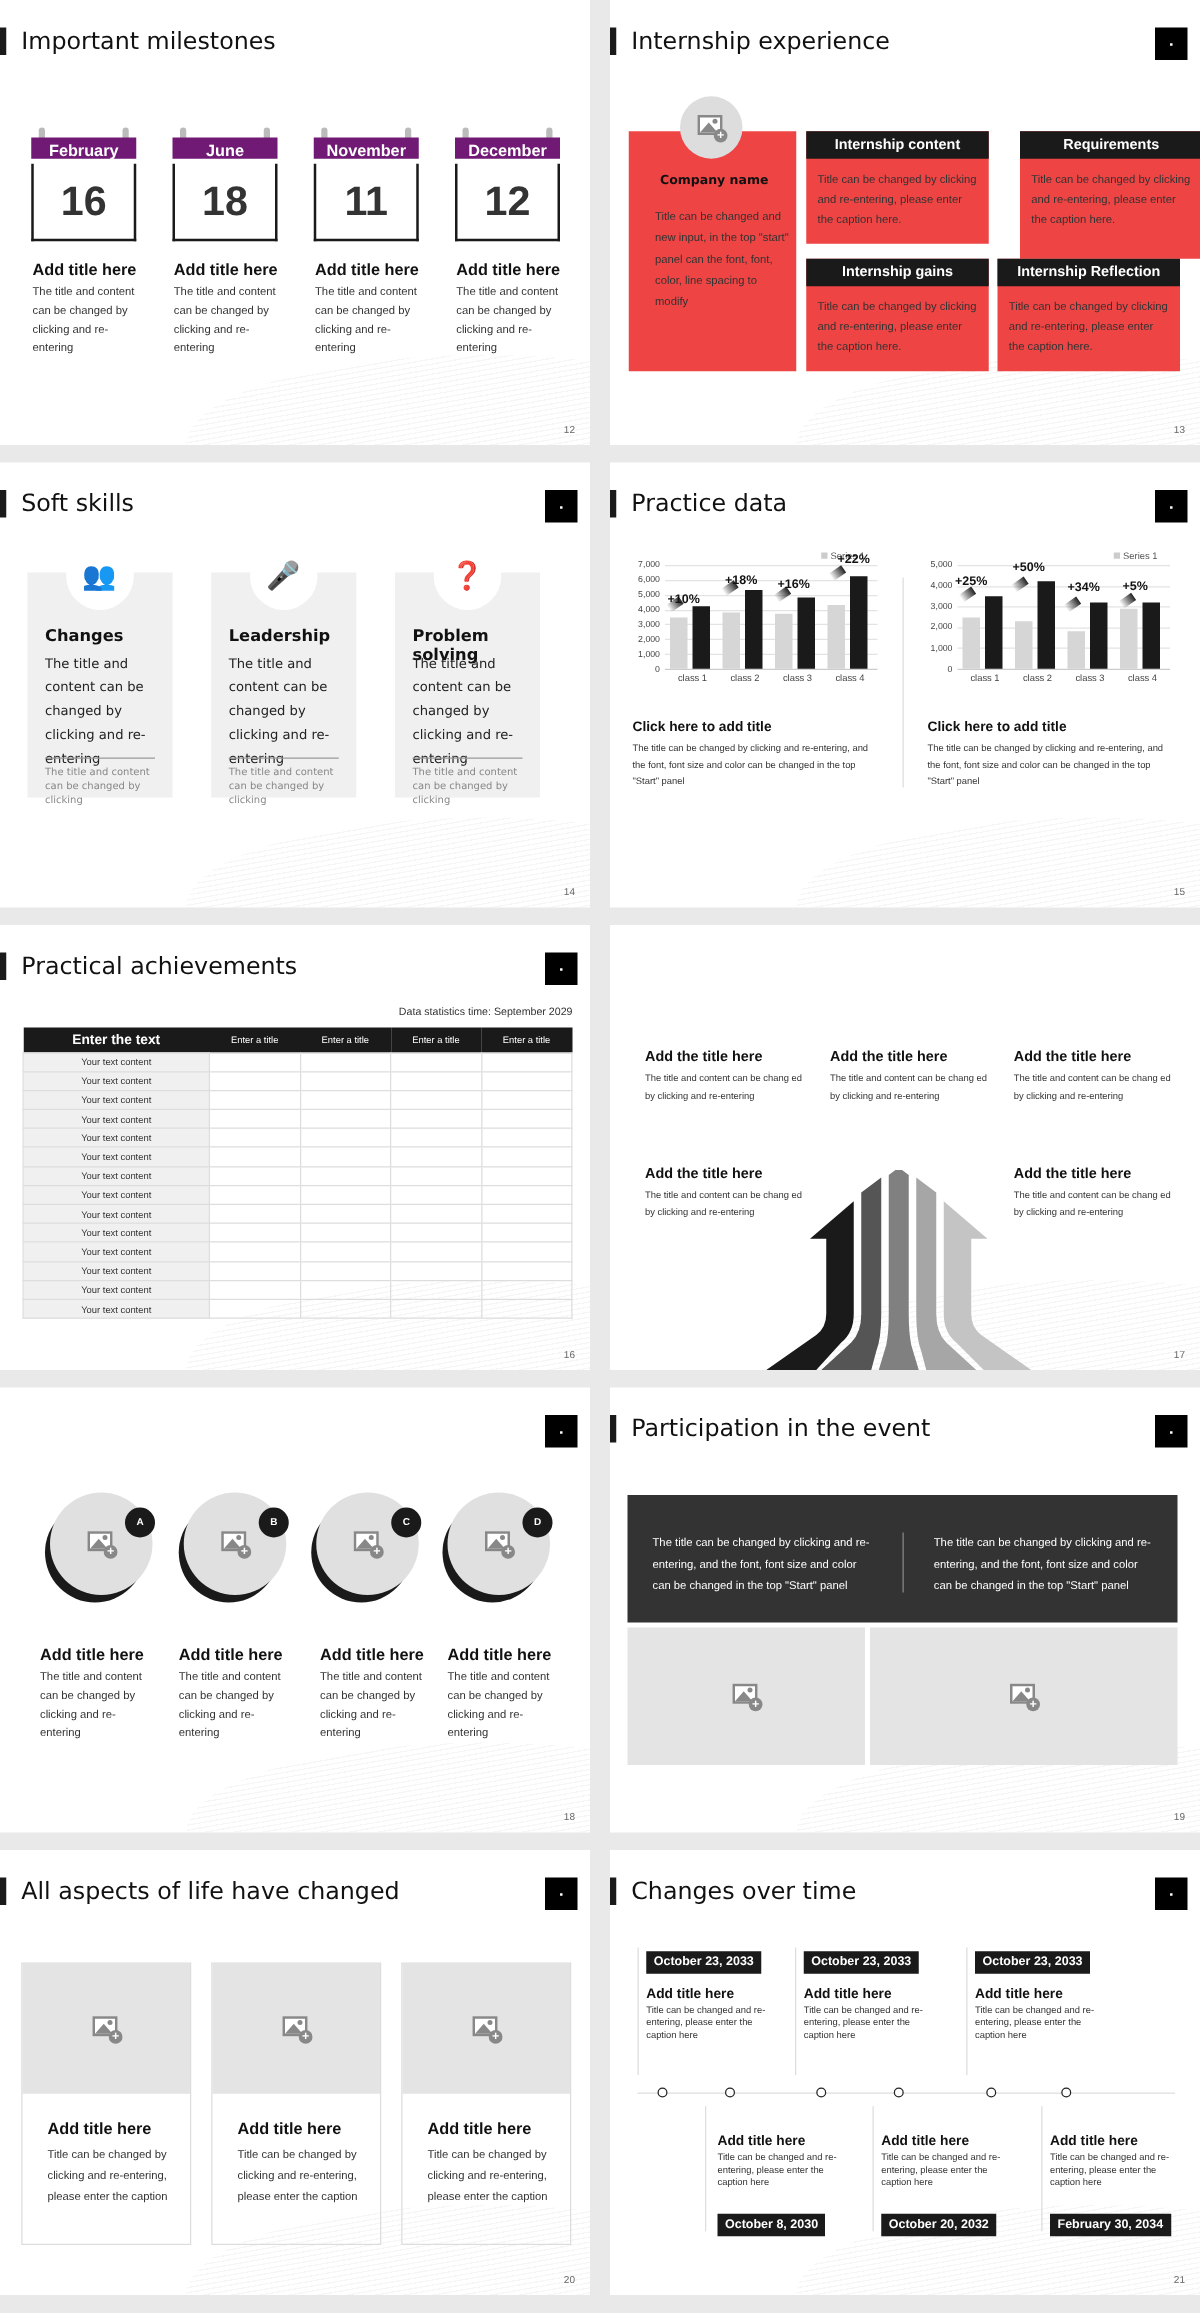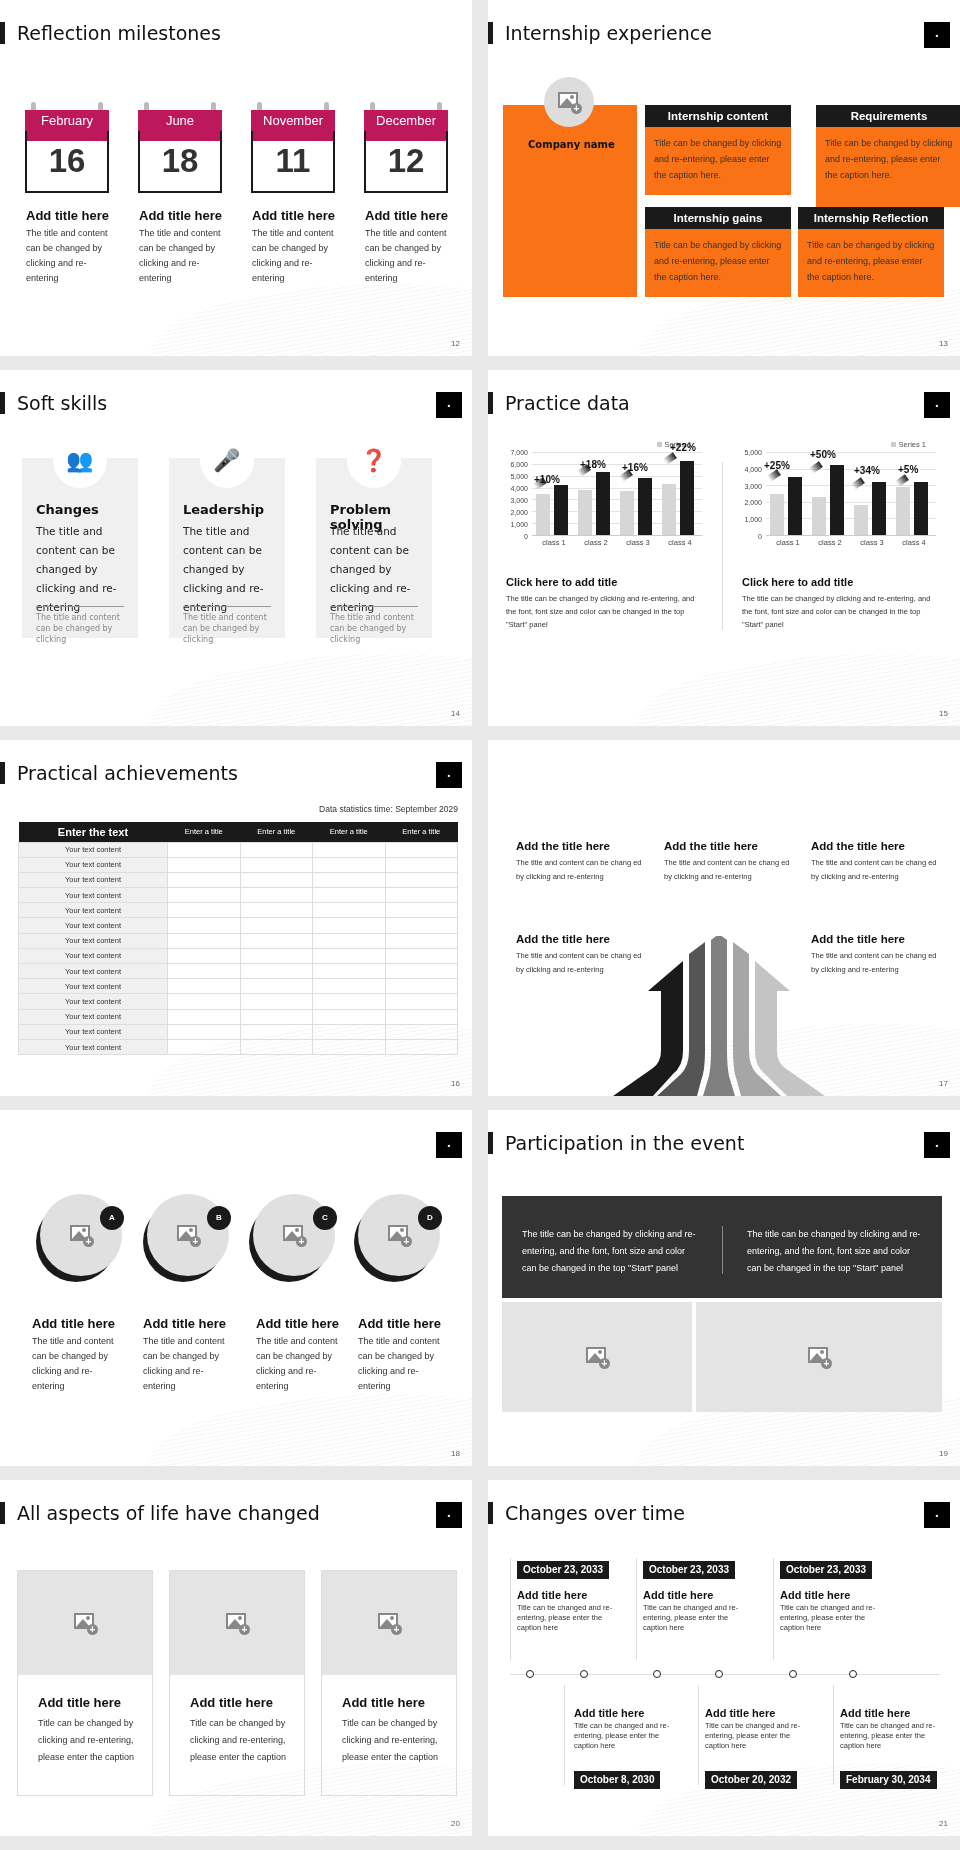--- a/index.html
+++ b/index.html
@@ -5,28 +5,28 @@
 *{box-sizing:border-box;margin:0;padding:0}
 body{width:960px;height:1850px;background:#e9e9e9;font-family:"Liberation Sans",sans-serif;color:#111;position:relative;overflow:hidden}
 .slide{position:absolute;width:472px;height:356px;background:#fff;overflow:hidden}
 .slide .wave{position:absolute;right:0;bottom:0;width:340px;height:120px;background:repeating-linear-gradient(170deg,rgba(0,0,0,0) 0 3px,rgba(0,0,0,.035) 3px 4px);clip-path:ellipse(70% 60% at 75% 100%);pointer-events:none}
 .s-title{position:absolute;left:16px;top:22px;font-family:"DejaVu Sans",sans-serif;font-size:19px;font-weight:400;padding-left:0;display:flex;align-items:center;gap:0}
 .s-title .bar{display:inline-block;width:5px;height:22px;background:#1a1a1a;margin-left:-16px;margin-right:12px}
 .logo{position:absolute;right:10px;top:22px;width:26px;height:26px;background:#000;color:#fff;font-size:4px;display:flex;align-items:center;justify-content:center}
 .pnum{position:absolute;right:12px;bottom:8px;font-size:8px;color:#666}
 
 .cal{position:absolute;top:102px;width:84px;height:90px}
-.cal .hd{position:absolute;top:8px;left:0;right:0;height:31px;background:#be185d;color:#fff;font-weight:normal;font-size:13px;text-align:center;line-height:21px}
+.cal .hd{position:absolute;top:8px;left:0;right:0;height:17px;background:#701a75;color:#fff;font-weight:bold;font-size:13px;text-align:center;line-height:21px}
 .cal .bd{position:absolute;top:29px;left:0;right:0;height:62px;border:2px solid #1a1a1a;border-top:none;font-size:33px;font-weight:bold;text-align:center;line-height:60px;color:#333}
 .cal .ring{position:absolute;top:0;width:5px;height:15px;background:#bbb;border-radius:3px}
 .cap{position:absolute;width:92px}
 .cap h4{font-size:13px;font-weight:bold;margin-bottom:3px}
 .cap p{font-size:9px;line-height:15px;color:#333}
 
-.gray{background:#f97316}
+.gray{background:#ef4444}
 .ihead{background:#1a1a1a;color:#fff;font-weight:bold;font-size:11.5px;text-align:center;height:22px;line-height:22px}
 .ibody{font-size:9px;line-height:16px;color:#333;padding:8px 9px}
 .phcirc{position:absolute;width:50px;height:50px;border-radius:50%;background:#ddd;display:flex;align-items:center;justify-content:center}
 
 .imgicon{width:22px;height:20px;position:relative}
 .imgicon .fr{position:absolute;left:0;top:0;width:20px;height:16px;border:2px solid #888;background:#fff}
 .imgicon .mt{position:absolute;left:2px;bottom:6px;width:0;height:0;border-left:7px solid transparent;border-right:7px solid transparent;border-bottom:8px solid #888}
 .imgicon .sun{position:absolute;left:12px;top:3px;width:4px;height:4px;border-radius:50%;background:#888}
 .imgicon .pl{position:absolute;right:-2px;bottom:-2px;width:11px;height:11px;border-radius:50%;background:#888;color:#fff;font-size:10px;line-height:11px;text-align:center;font-weight:bold}
 
@@ -87,21 +87,21 @@
 .tlc p{font-size:7.5px;line-height:10px;color:#333}
 .vline{position:absolute;border-left:1px solid #ddd}
 </style>
 </head>
 <body>
 
 <div class="slide" style="left:0;top:0">
   <div class="wave"></div>
   <div class="s-title" style="left:16px">
       <span class="bar"></span>
-      <span>Reflection milestones</span>
+      <span>Important milestones</span>
     </div>
   <div class="cal" style="left:25px">
     <span class="ring" style="left:6px"></span>
       <span class="ring" style="right:6px"></span>
     <div class="hd">February</div>
     <div class="bd">16</div>
   </div>
   <div class="cal" style="left:138px">
     <span class="ring" style="left:6px"></span>
       <span class="ring" style="right:6px"></span>
@@ -141,20 +141,21 @@
 
 <div class="slide" style="left:488px;top:0">
   <div class="wave"></div>
   <div class="s-title">
       <span class="bar"></span>
       <span>Internship experience</span>
     </div>
   <div class="logo">■</div>
   <div class="gray" style="position:absolute;left:15px;top:105px;width:134px;height:192px">
     <div style="position:absolute;left:45px;top:34px;font-family:'DejaVu Sans',sans-serif;font-size:10px;font-weight:bold;width:120px;margin-left:-20px">Company name</div>
+    <div style="position:absolute;left:21px;top:60px;width:108px;font-size:9px;line-height:17px;color:#333">Title can be changed and new input, in the top "start" panel can the font, font, color, line spacing to modify</div>
   </div>
   <div class="phcirc" style="left:56px;top:77px">
     <div class="imgicon">
         <span class="fr"></span>
         <span class="mt"></span>
         <span class="sun"></span>
         <span class="pl">+</span>
       </div>
   </div>
   <div style="position:absolute;left:157px;top:105px;width:146px;height:90px" class="gray">

